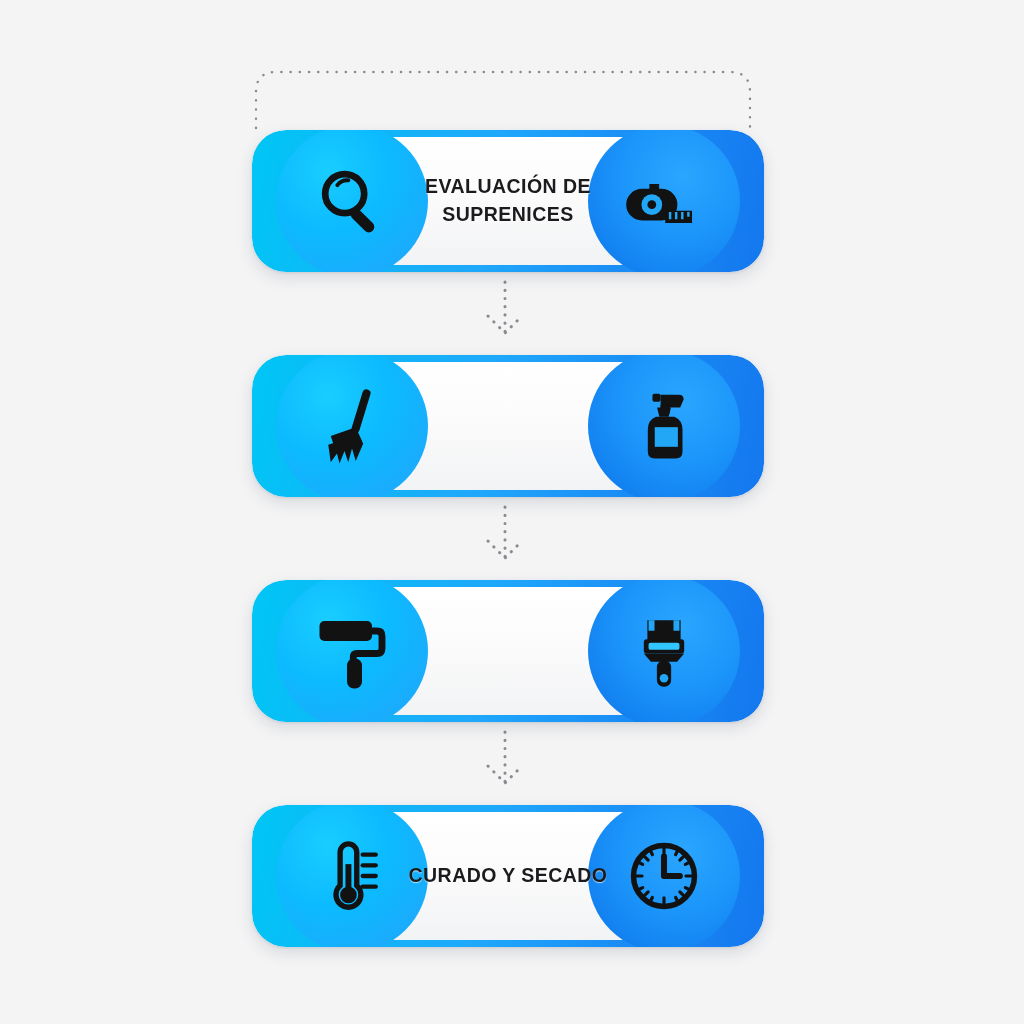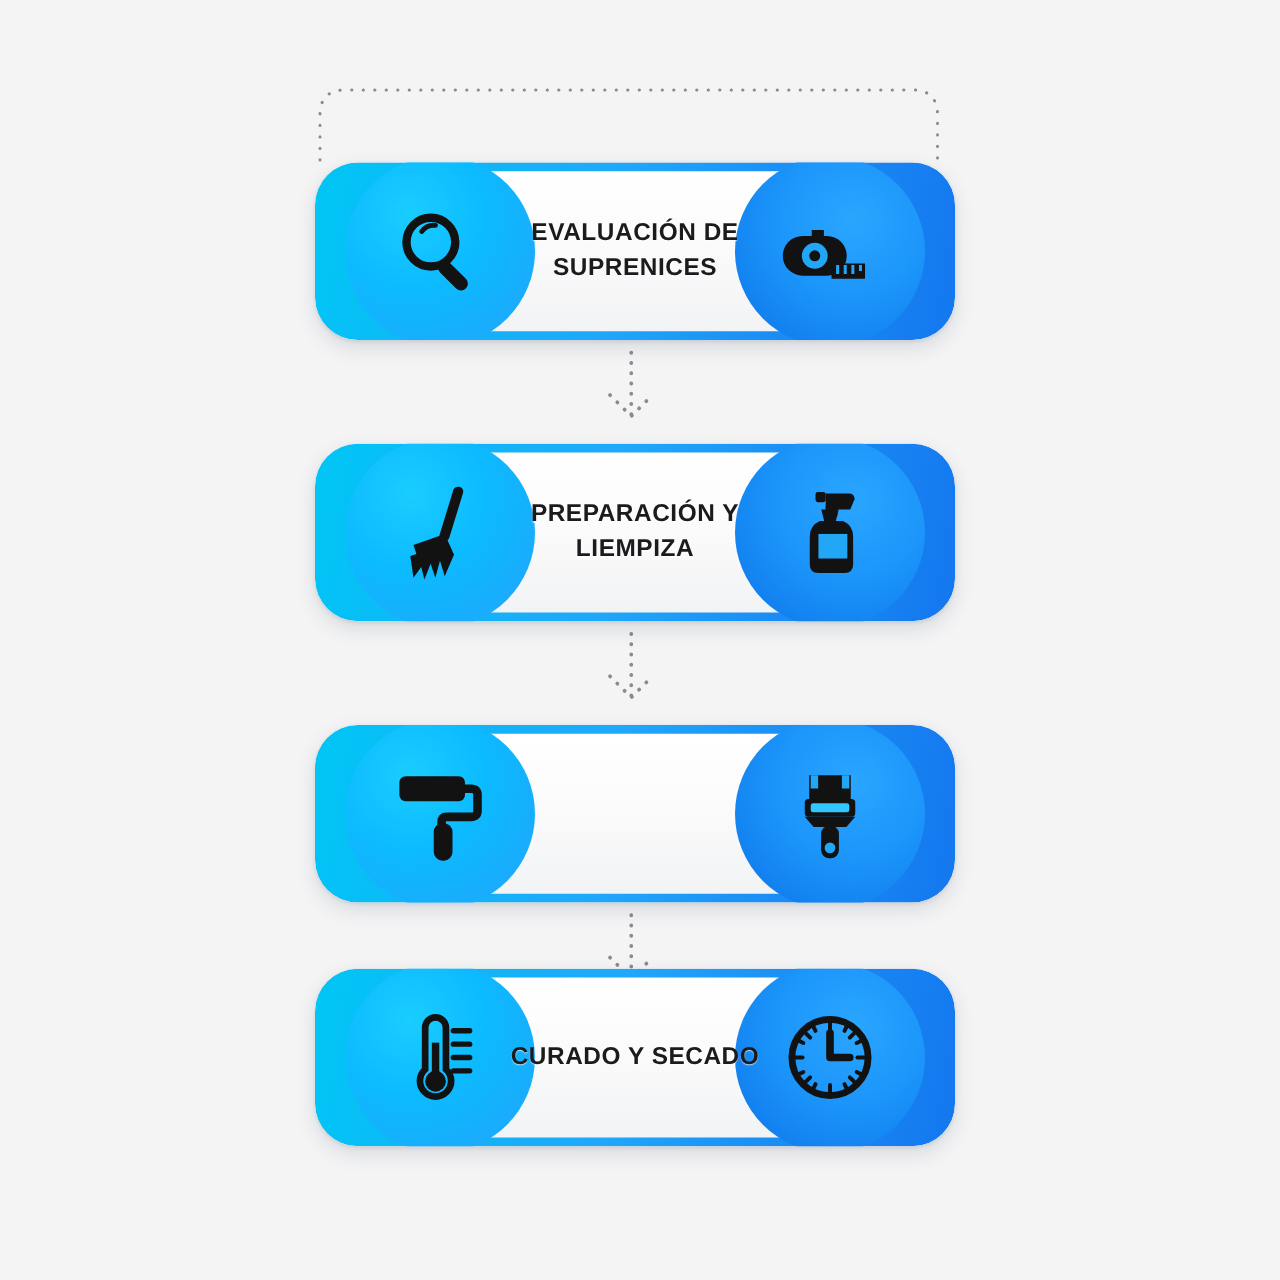--- a/index.html
+++ b/index.html
@@ -179,22 +179,20 @@
     <div class="lobe lobe-right"></div>
 
     <div class="icon-well left">
       <svg width="80" height="80" viewBox="0 0 64 64">
         <rect x="36" y="2" width="6.5" height="36" rx="3" fill="#121212" transform="rotate(17 39 20)"></rect>
         <path d="M15 40 l20 -7 l5 11 l-21 8 z" fill="#121212"></path>
         <path d="M13 47 l24 -8 l4 7 l-6 14 l-3 -10 l-3 11 l-3 -9 l-4 10 l-2 -8 l-5 7 z" fill="#121212"></path>
       </svg>
     </div>
 
-    <div class="card-label">PREPARACIÓN Y
-LIEMPIZA</div>
 
     <div class="icon-well right">
       <svg width="74" height="74" viewBox="0 0 64 64">
         <rect x="22" y="4" width="7" height="7" rx="1.6" fill="#121212"></rect>
         <path d="M29 5 h16 q4 0 4 4 l-3 7 h-17 z" fill="#121212"></path>
         <path d="M29 14 h8 v7 h-8 z" fill="#121212"></path>
         <path d="M26 16 h12 l-2 8 h-8 z" fill="#121212"></path>
         <path d="M25 24 h16 q7 3 7 11 v19 q0 6 -6 6 h-18 q-6 0 -6 -6 v-19 q0 -8 7 -11 z" fill="#121212"></path>
         <rect x="24" y="33" width="20" height="17" fill="#22a7f7"></rect>
       </svg>
@@ -223,21 +221,21 @@
         <path d="M40 6 v9 h5 v-9 z" fill="#22a7f7"></path>
         <rect x="15" y="22" width="34" height="12" rx="2.5" fill="#121212"></rect>
         <rect x="19" y="25" width="26" height="6" rx="1.6" fill="#31c6ff"></rect>
         <path d="M15 34 h34 l-6 7 h-22 z" fill="#121212"></path>
         <rect x="26" y="40" width="12" height="22" rx="5.5" fill="#121212"></rect>
         <circle cx="32" cy="55" r="3.6" fill="#22a7f7"></circle>
       </svg>
     </div>
   </div>
 
-  <div class="card" style="top:775px">
+  <div class="card" style="top:805px">
     <div class="card-bg"></div>
     <div class="card-panel"></div>
     <div class="lobe lobe-left"></div>
     <div class="lobe lobe-right"></div>
 
     <div class="icon-well left">
       <svg width="76" height="76" viewBox="0 0 64 64">
         <path d="M22 12 a7 7 0 0 1 14 0 v28 a10.5 10.5 0 1 1 -14 0 z" fill="none" stroke="#121212" stroke-width="4.5"></path>
         <circle cx="29" cy="48" r="7" fill="#121212"></circle>
         <rect x="26.5" y="22" width="5" height="24" fill="#121212"></rect>

